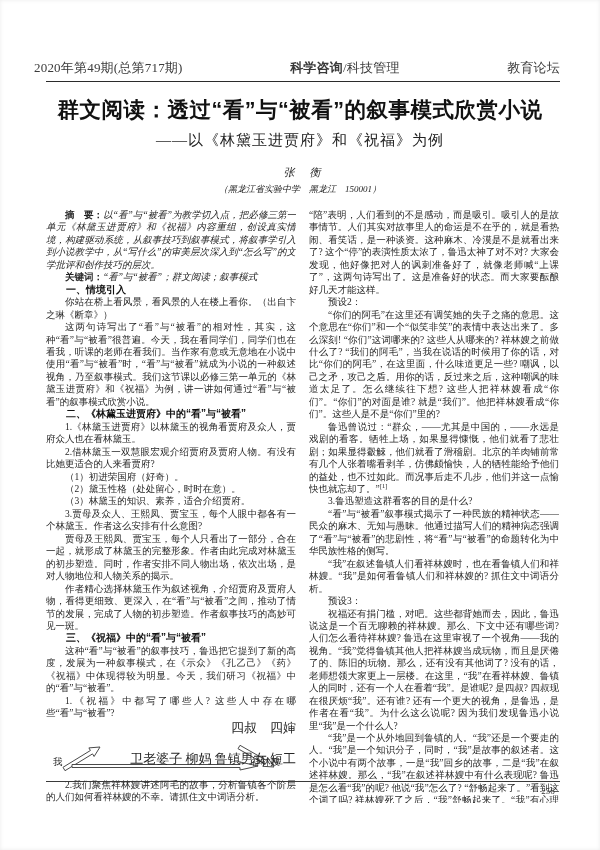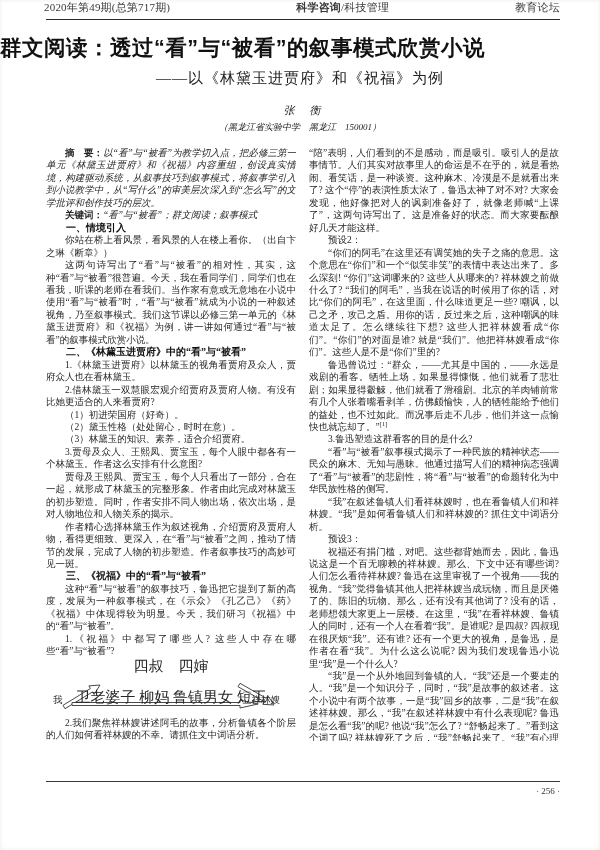--- a/index.html
+++ b/index.html
@@ -9,55 +9,55 @@
     margin:0 auto;
     background:#ffffff;
     color:#262626;
     font-family:"Liberation Serif","DejaVu Serif",serif;
     overflow:hidden;
     box-shadow:inset 0 0 4px rgba(0,0,0,.08);
   }
   
   .header-row{
     display:flex;justify-content:space-between;align-items:flex-end;
-    margin:0 40px 0 44px;
-    font-size:11px;color:#3a3a3a;letter-spacing:.2px;
+    margin:0 40px 0 34px;padding-top:59px;
+    font-size:13px;color:#3a3a3a;letter-spacing:.2px;
   }
   .header-center b{font-family:"Liberation Sans","DejaVu Sans",sans-serif;font-weight:bold;}
   .header-rule{margin:4px 40px 0 46px;border-top:1.6px solid #2b2b2b;}
   
   .title{
-    margin-top:13px;
+    margin-top:13px;text-align:center;
     font-family:"Liberation Sans","DejaVu Sans",sans-serif;
     font-weight:bold;font-size:21.5px;letter-spacing:.5px;color:#111;
   }
   .subtitle{margin-top:7px;text-align:center;font-size:15px;color:#222;letter-spacing:1px;}
   .author{margin-top:15px;text-align:center;font-size:11px;font-style:italic;color:#222;letter-spacing:2px;padding-left:6px;}
   .affiliation{margin-top:3px;text-align:center;font-size:9px;font-style:italic;color:#222;}
   
   .columns{
     display:flex;gap:13px;
     margin:13px 40px 0 46px;
   }
   .col{width:250px;height:594px;overflow:hidden;font-size:9.5px;line-height:12.45px;text-align:justify;}
   .col p{margin:0;}
   .ind{text-indent:2em;}
   .noind{text-indent:0;}
   .sec{
-    font-family:Liberation Serif, serif;
+    font-family:Liberation Sans, sans-serif;
     font-weight:bold;font-size:10px;text-indent:2em;color:#111;
   }
   .kv-label{font-family:"Liberation Sans","DejaVu Sans",sans-serif;font-weight:bold;font-style:normal;}
   .kai{font-style:italic;}
   sup{font-size:6.5px;line-height:0;}
   
   .diagram{position:relative;height:57px;margin:1px 0;}
   .d-arrows{position:absolute;left:0;top:0;}
   .d-arrows polygon{fill:#ffffff;stroke:#4a4a4a;stroke-width:1;}
-  .d-row1,.d-row2{position:absolute;width:100%;text-align:center;font-size:15px;}
+  .d-row1,.d-row2{position:absolute;width:100%;text-align:right;font-size:13px;}
   .d-row1{top:1px;}
   .d-row2{top:32px;}
   .d-node-left{position:absolute;left:7px;top:35px;font-size:9.5px;}
   .d-node-right{position:absolute;right:16px;top:35px;font-size:9.5px;}
   
   .footer-rule{position:absolute;left:46px;right:40px;top:781px;border-top:1.4px solid #3a3a3a;}
   .page-number{position:absolute;right:40px;top:786px;font-size:9px;color:#333;}
 </style>
 </head>
 <body>

